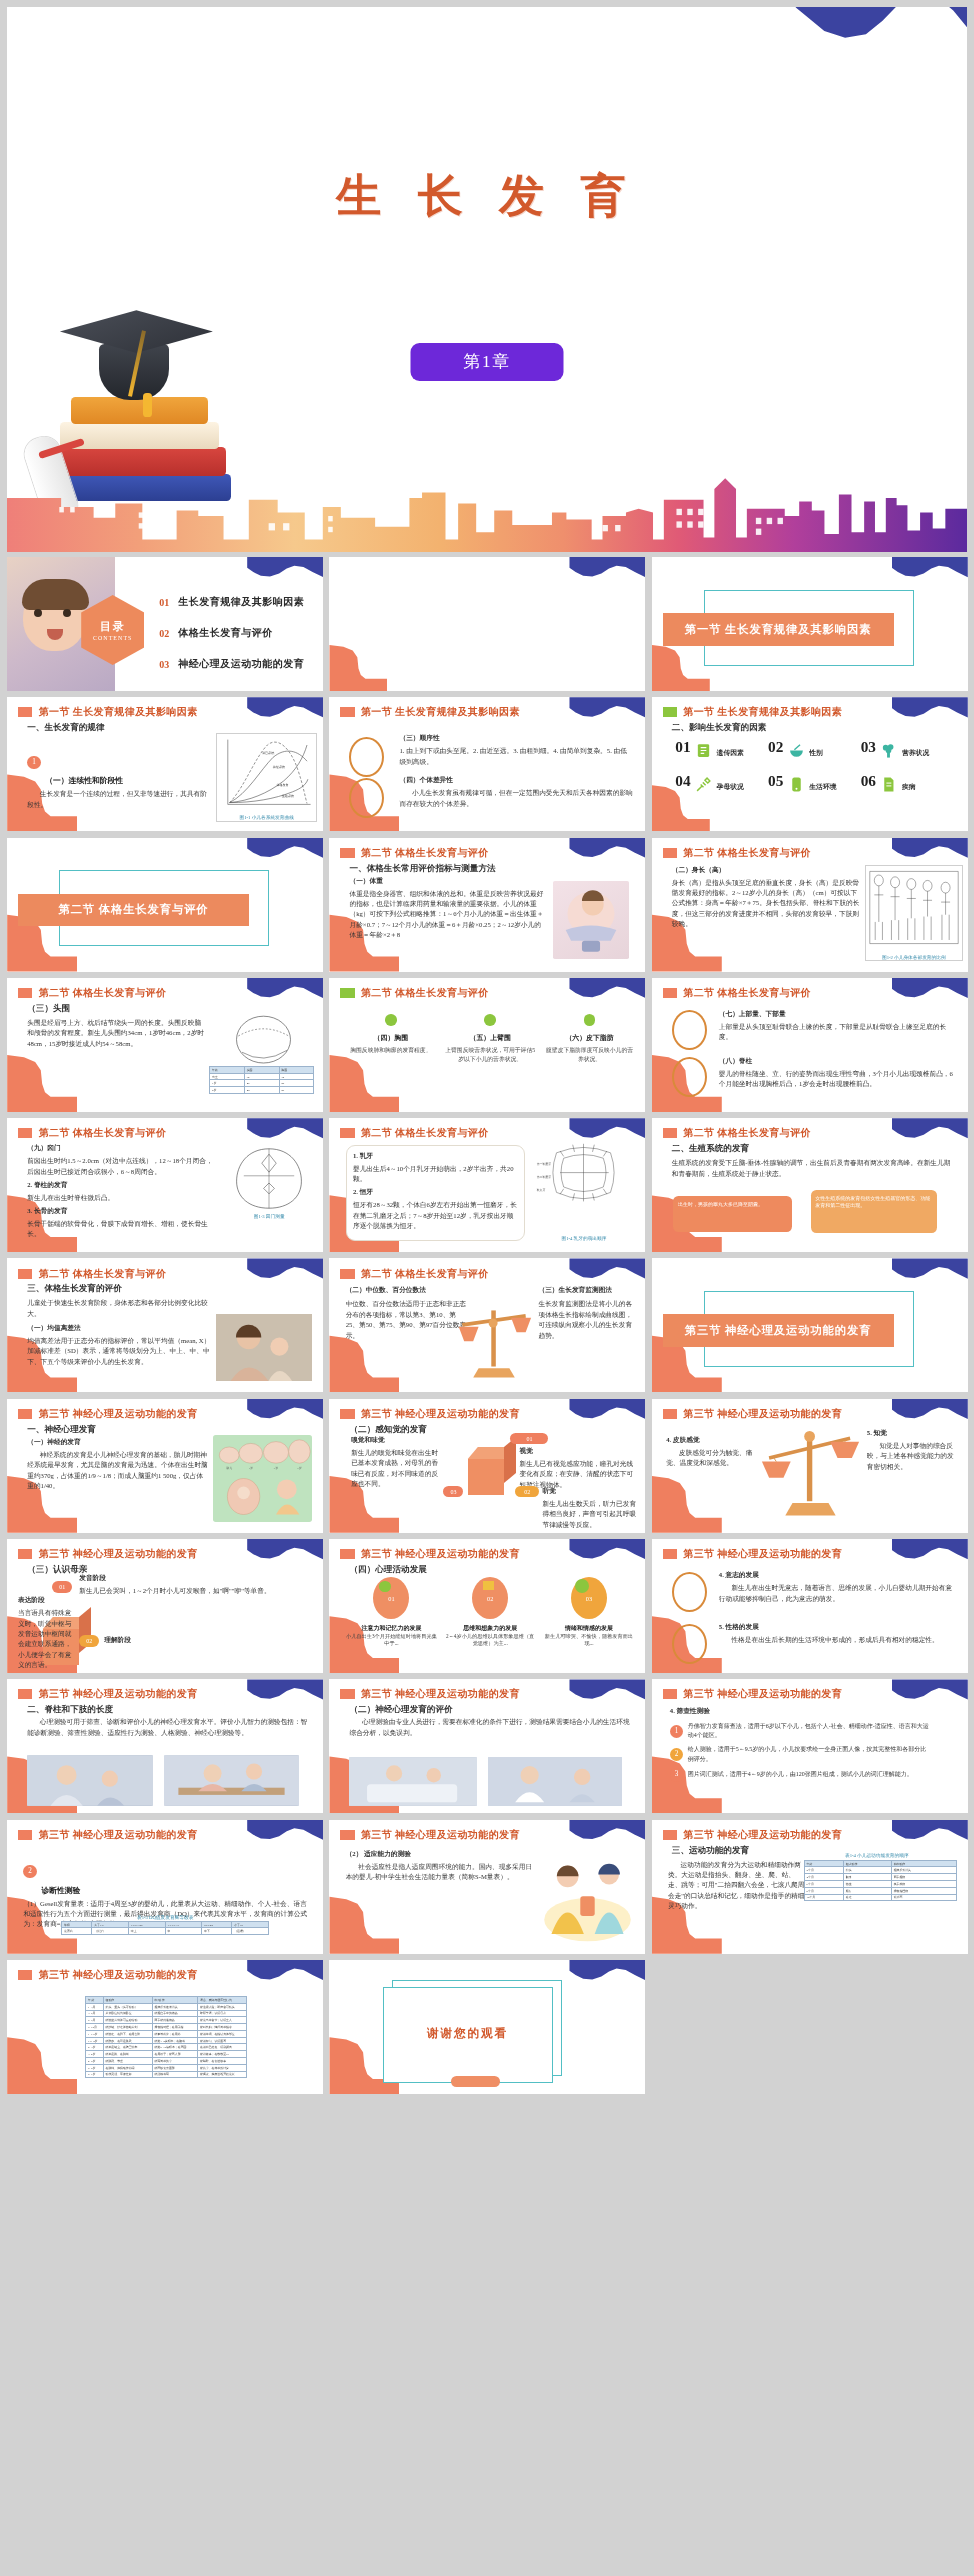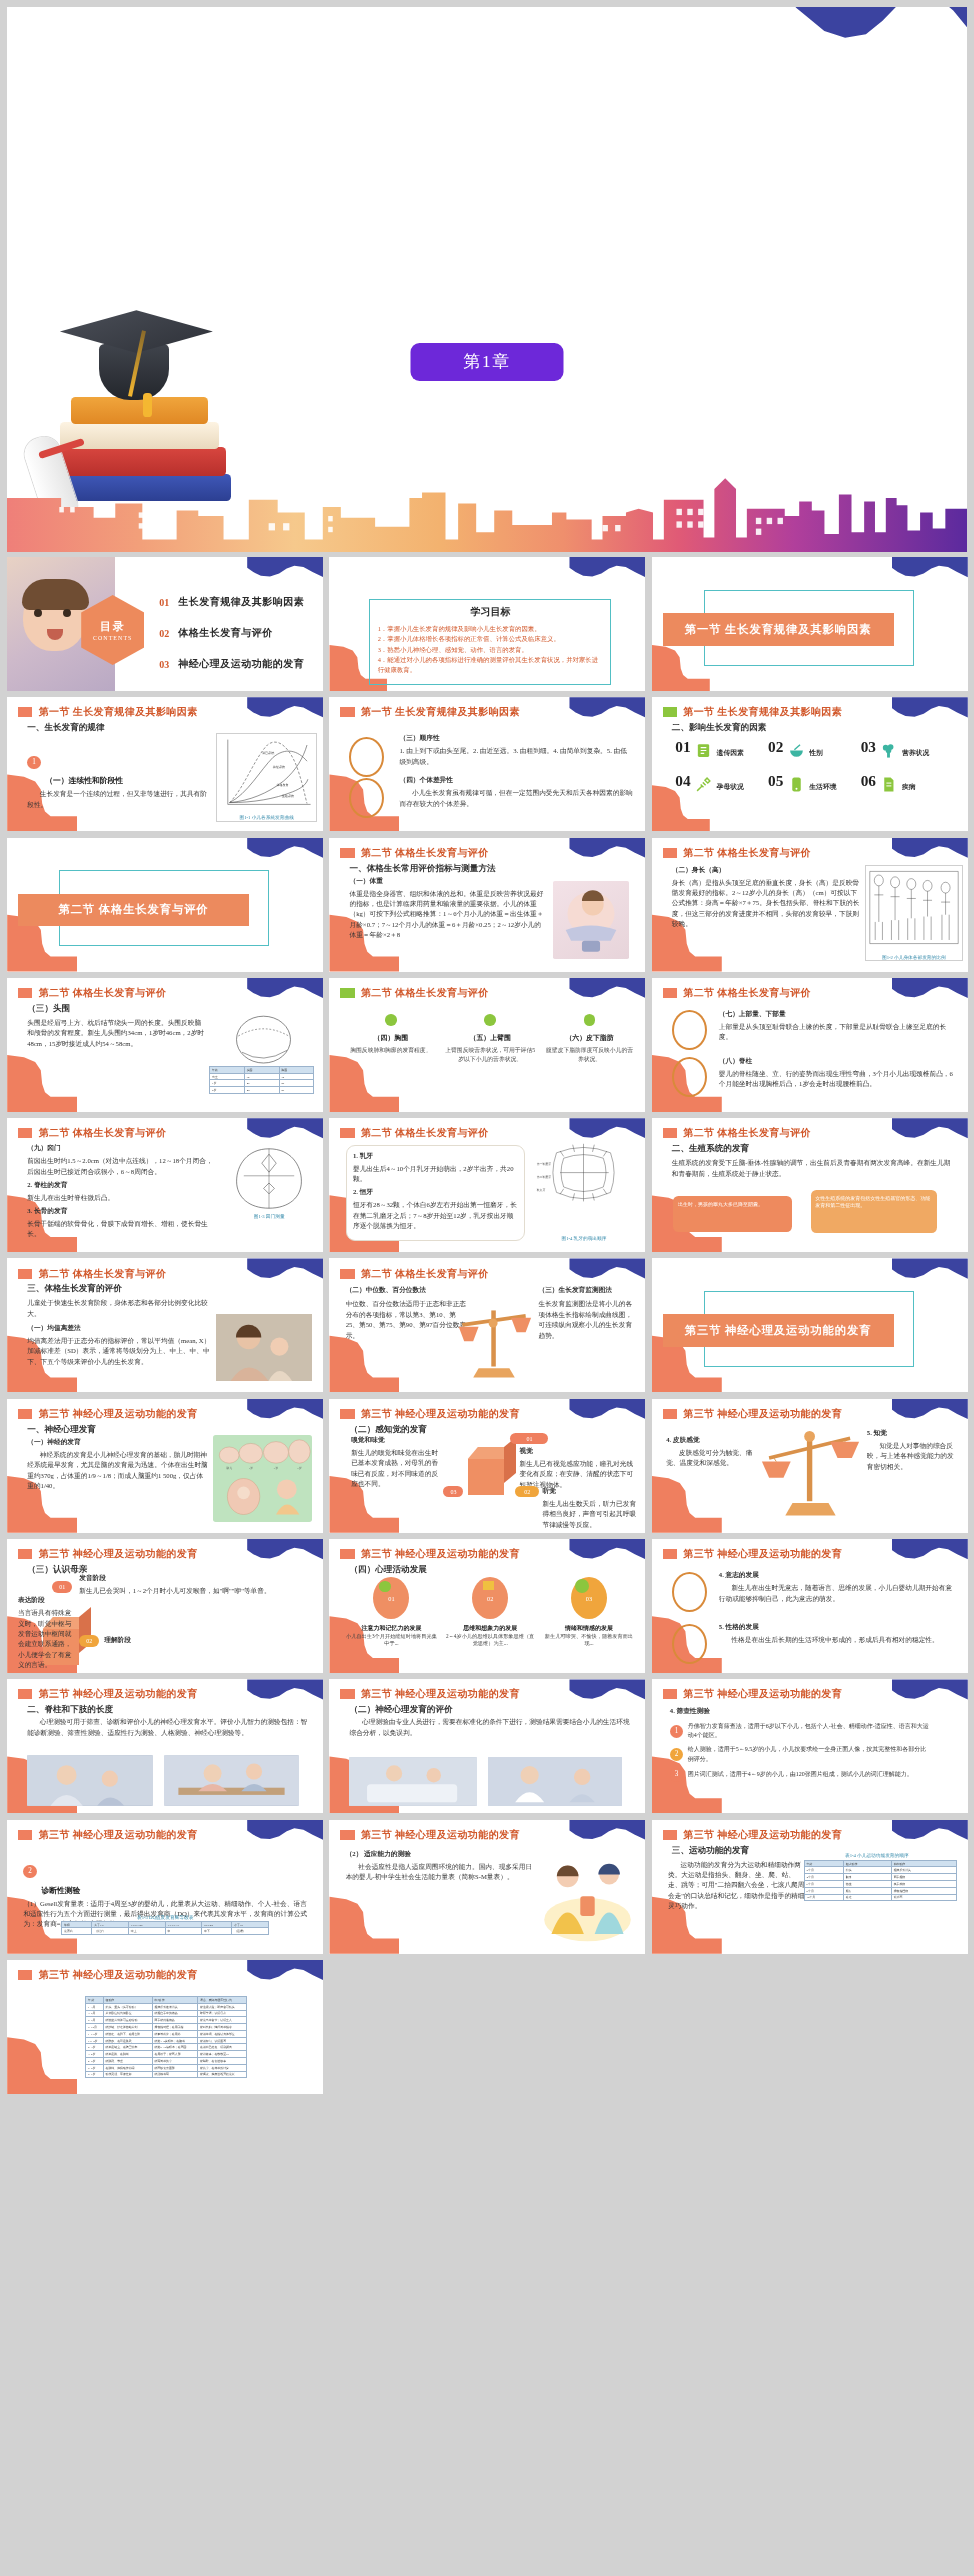--- a/index.html
+++ b/index.html
@@ -185,20 +185,21 @@
   .ph-green{position:absolute;background:#bfe3bf;border-radius:2.7px;}
 </style>
 </head>
 <body>
 
 <div class="page">
 
   <div class="hero">
     <div class="hero-blob"></div>
 
+    <div class="hero-title">生 长 发 育</div>
 
     <div class="hero-badge">第1章</div>
 
     <div class="gc">
       <div class="gc-book4"></div>
         <div class="gc-book3"></div>
       <div class="gc-book2"></div>
         <div class="gc-book1"></div>
       <div class="gc-scroll"></div>
         <div class="gc-ribbon"></div>
@@ -292,27 +293,20 @@
           <div class="ct-item">
             <span class="ct-no">03</span>
             <span class="ct-tx">神经心理及运动功能的发育</span>
           </div>
         </div>
       </div>
 
       <div class="thumb">
         <div class="tw"></div>
           <div class="cw"></div>
-        <div class="ob-box">
-          <div class="ob-title">学习目标</div>
-          <div class="ob-li">1．掌握小儿生长发育的规律及影响小儿生长发育的因素。</div>
-          <div class="ob-li">2．掌握小儿体格增长各项指标的正常值、计算公式及临床意义。</div>
-          <div class="ob-li">3．熟悉小儿神经心理、感知觉、动作、语言的发育。</div>
-          <div class="ob-li">4．能通过对小儿的各项指标进行准确的测量评价其生长发育状况，并对家长进行健康教育。</div>
-        </div>
       </div>
 
       <div class="thumb">
         <div class="tw"></div>
           <div class="cw"></div>
         <div class="sec-frame"></div>
         <div class="sec-bar">第一节  生长发育规律及其影响因素</div>
       </div>
     </div>
 
@@ -1204,19 +1198,27 @@
           <tr>
                 <td>6~7岁</td>
                 <td>动作灵活、平衡性好</td>
                 <td>能熟练书写</td>
                 <td>能阅读、抽象思维开始发展</td>
               </tr>
         </tbody>
           </table>
       </div>
 
+      <div class="thumb">
+        <div class="tw"></div>
+          <div class="cw lg"></div>
+        <div class="tk-f1"></div>
+        <div class="tk-f2"></div>
+        <div class="tk-t">谢谢您的观看</div>
+        <div class="tk-pill"></div>
+      </div>
 
       <div class="thumb empty"></div>
     </div>
 
   </div>
 </div>
 
 
 </body></html>

